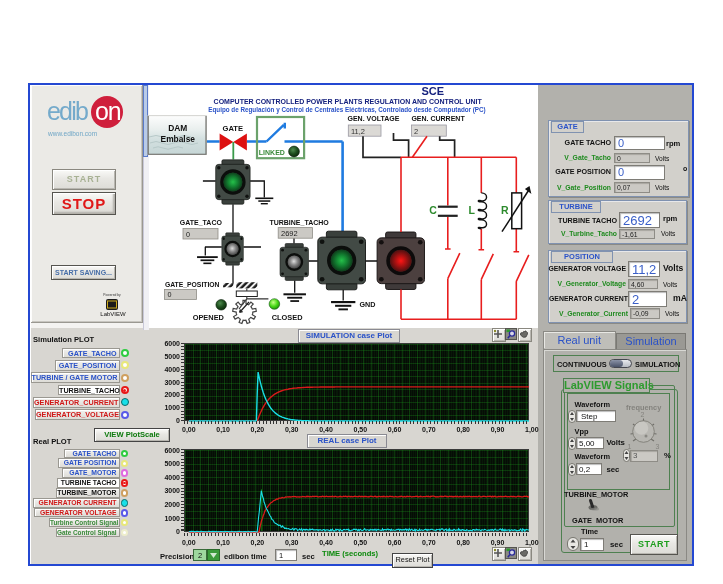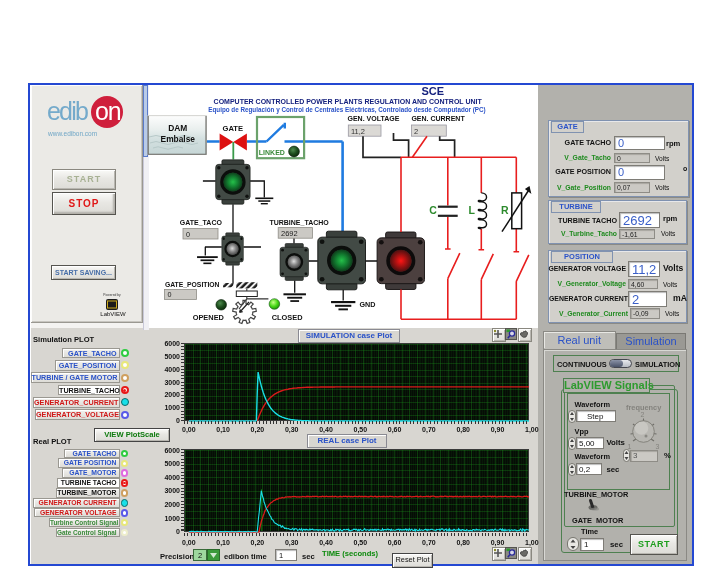--- a/index.html
+++ b/index.html
@@ -37,21 +37,21 @@
   <div class="abs" id="scrollcol"></div>
   <div class="abs" id="scrollthumb"></div>
 
   <svg class="abs" id="edibonlogo" style="left:40px;top:88px" width="100" height="52" viewBox="0 0 100 52">
     <circle cx="67" cy="24" r="16" fill="#cf1f3c"></circle>
     <text x="7" y="32" font-family="Liberation Sans,sans-serif" font-size="25" fill="#74aacb" letter-spacing="-1.8">edib</text>
     <text x="55" y="32" font-family="Liberation Sans,sans-serif" font-size="25" fill="#ffffff" letter-spacing="-1.2">on</text>
   </svg>
   <div class="abs" style="left:48px;top:130px;font-size:6.5px;color:#6fa6c6;">www.edibon.com</div>
   <div class="abs btn3d" style="left:52px;top:168.5px;width:62px;height:19.5px;text-align:center;line-height:19.5px;font-size:9px;font-weight:bold;color:#a8b194;letter-spacing:1px;">START</div>
-  <div class="abs btn3d" style="left:52px;top:192.4px;width:62px;height:21px;text-align:center;line-height:21px;font-size:10px;font-weight:bold;color:#e01818;letter-spacing:1px;border:1px solid #55544f;box-shadow:inset 1px 1px 0 #ffffff, inset -2px -2px 2px #b0aea8;">STOP</div>
+  <div class="abs btn3d" style="left:52px;top:192.4px;width:62px;height:21px;text-align:center;line-height:21px;font-size:15px;font-weight:bold;color:#e01818;letter-spacing:1px;border:1px solid #55544f;box-shadow:inset 1px 1px 0 #ffffff, inset -2px -2px 2px #b0aea8;">STOP</div>
   <div class="abs btn3d" style="left:51px;top:265px;width:63px;height:13px;text-align:center;line-height:13px;font-size:7px;font-weight:bold;color:#476ea8;border:1px solid #55544f;">START SAVING...</div>
   <div class="abs" style="left:100px;top:293px;font-size:3.3px;color:#333;width:24px;text-align:center;">Powered by</div>
   <svg class="abs" style="left:105px;top:298px" width="14" height="13" viewBox="0 0 14 13">
     <rect x="1" y="1" width="12" height="11" rx="2" fill="#1a1a1a"></rect>
     <rect x="2.5" y="3" width="9" height="7" fill="none" stroke="#caa91e" stroke-width="1"></rect>
     5 4.2 L9.5 6.5 L5 8.8 Z" fill="#e8c419"/&gt;
   </svg>
   <div class="abs" style="left:98px;top:311px;font-size:6px;color:#111;width:30px;text-align:center;">LabVIEW</div>
 
   <svg class="abs" style="left:143px;top:83px" width="395" height="247" viewBox="0 0 395 247" font-family="Liberation Sans,sans-serif">
@@ -409,21 +409,21 @@
   <div class="abs" style="left:563.5px;top:385px;width:111px;height:142px;border:1px solid #4e8050;border-radius:2px;box-sizing:border-box;"></div>
   <div class="abs" style="left:563px;top:377.8px;width:85px;height:13px;background:#b2b1ac;border:1px solid #4e8050;font-size:11px;font-weight:bold;color:#2e9b2e;text-align:center;line-height:12.5px;">LabVIEW Signals</div>
   <div class="abs" style="left:566.5px;top:392.5px;width:103.5px;height:97px;border:1px solid #4e8050;box-sizing:border-box;"></div>
 
   <div class="abs b" style="left:574.5px;top:399.5px;font-size:7.4px;color:#111;">Waveform</div>
   <div class="abs" style="left:567.5px;top:409.5px;width:8px;height:13px;background:#e8e7e3;border:1px solid #77766f;border-radius:4px;box-sizing:border-box;"></div>
   <svg class="abs" style="left:567.5px;top:409.5px" width="8" height="13">
       <path d="M4 2 L6 5 H2 Z" fill="#444"></path>
       <path d="M4 11 L2 8 H6 Z" fill="#444"></path>
     </svg>
-  <div class="abs fieldw" style="left:576px;top:409.5px;width:40px;height:12.5px;font-size:8px;line-height:11px;padding-left:10px;color:#111;">Step</div>
+  <div class="abs fieldw" style="left:576px;top:409.5px;width:40px;height:12.5px;font-size:8px;line-height:11px;padding-left:4px;color:#111;">Step</div>
   <div class="abs" style="left:626px;top:402.5px;font-size:7.4px;color:#84837e;font-weight:bold;">frequency</div>
   <svg class="abs" style="left:628px;top:409px" width="34" height="44" viewBox="0 0 34 44">
     <g stroke="#6e6d68" stroke-width="1.1">
       <line x1="15.5" y1="9.5" x2="15.5" y2="13.5"></line>
       <line x1="5" y1="15" x2="8" y2="17.5"></line>
         <line x1="26" y1="15" x2="23" y2="17.5"></line>
       <line x1="2.5" y1="25" x2="6" y2="24.5"></line>
         <line x1="28.5" y1="25" x2="25" y2="24.5"></line>
       <line x1="5" y1="32" x2="8" y2="30"></line>
         <line x1="26" y1="32" x2="23" y2="30"></line>

